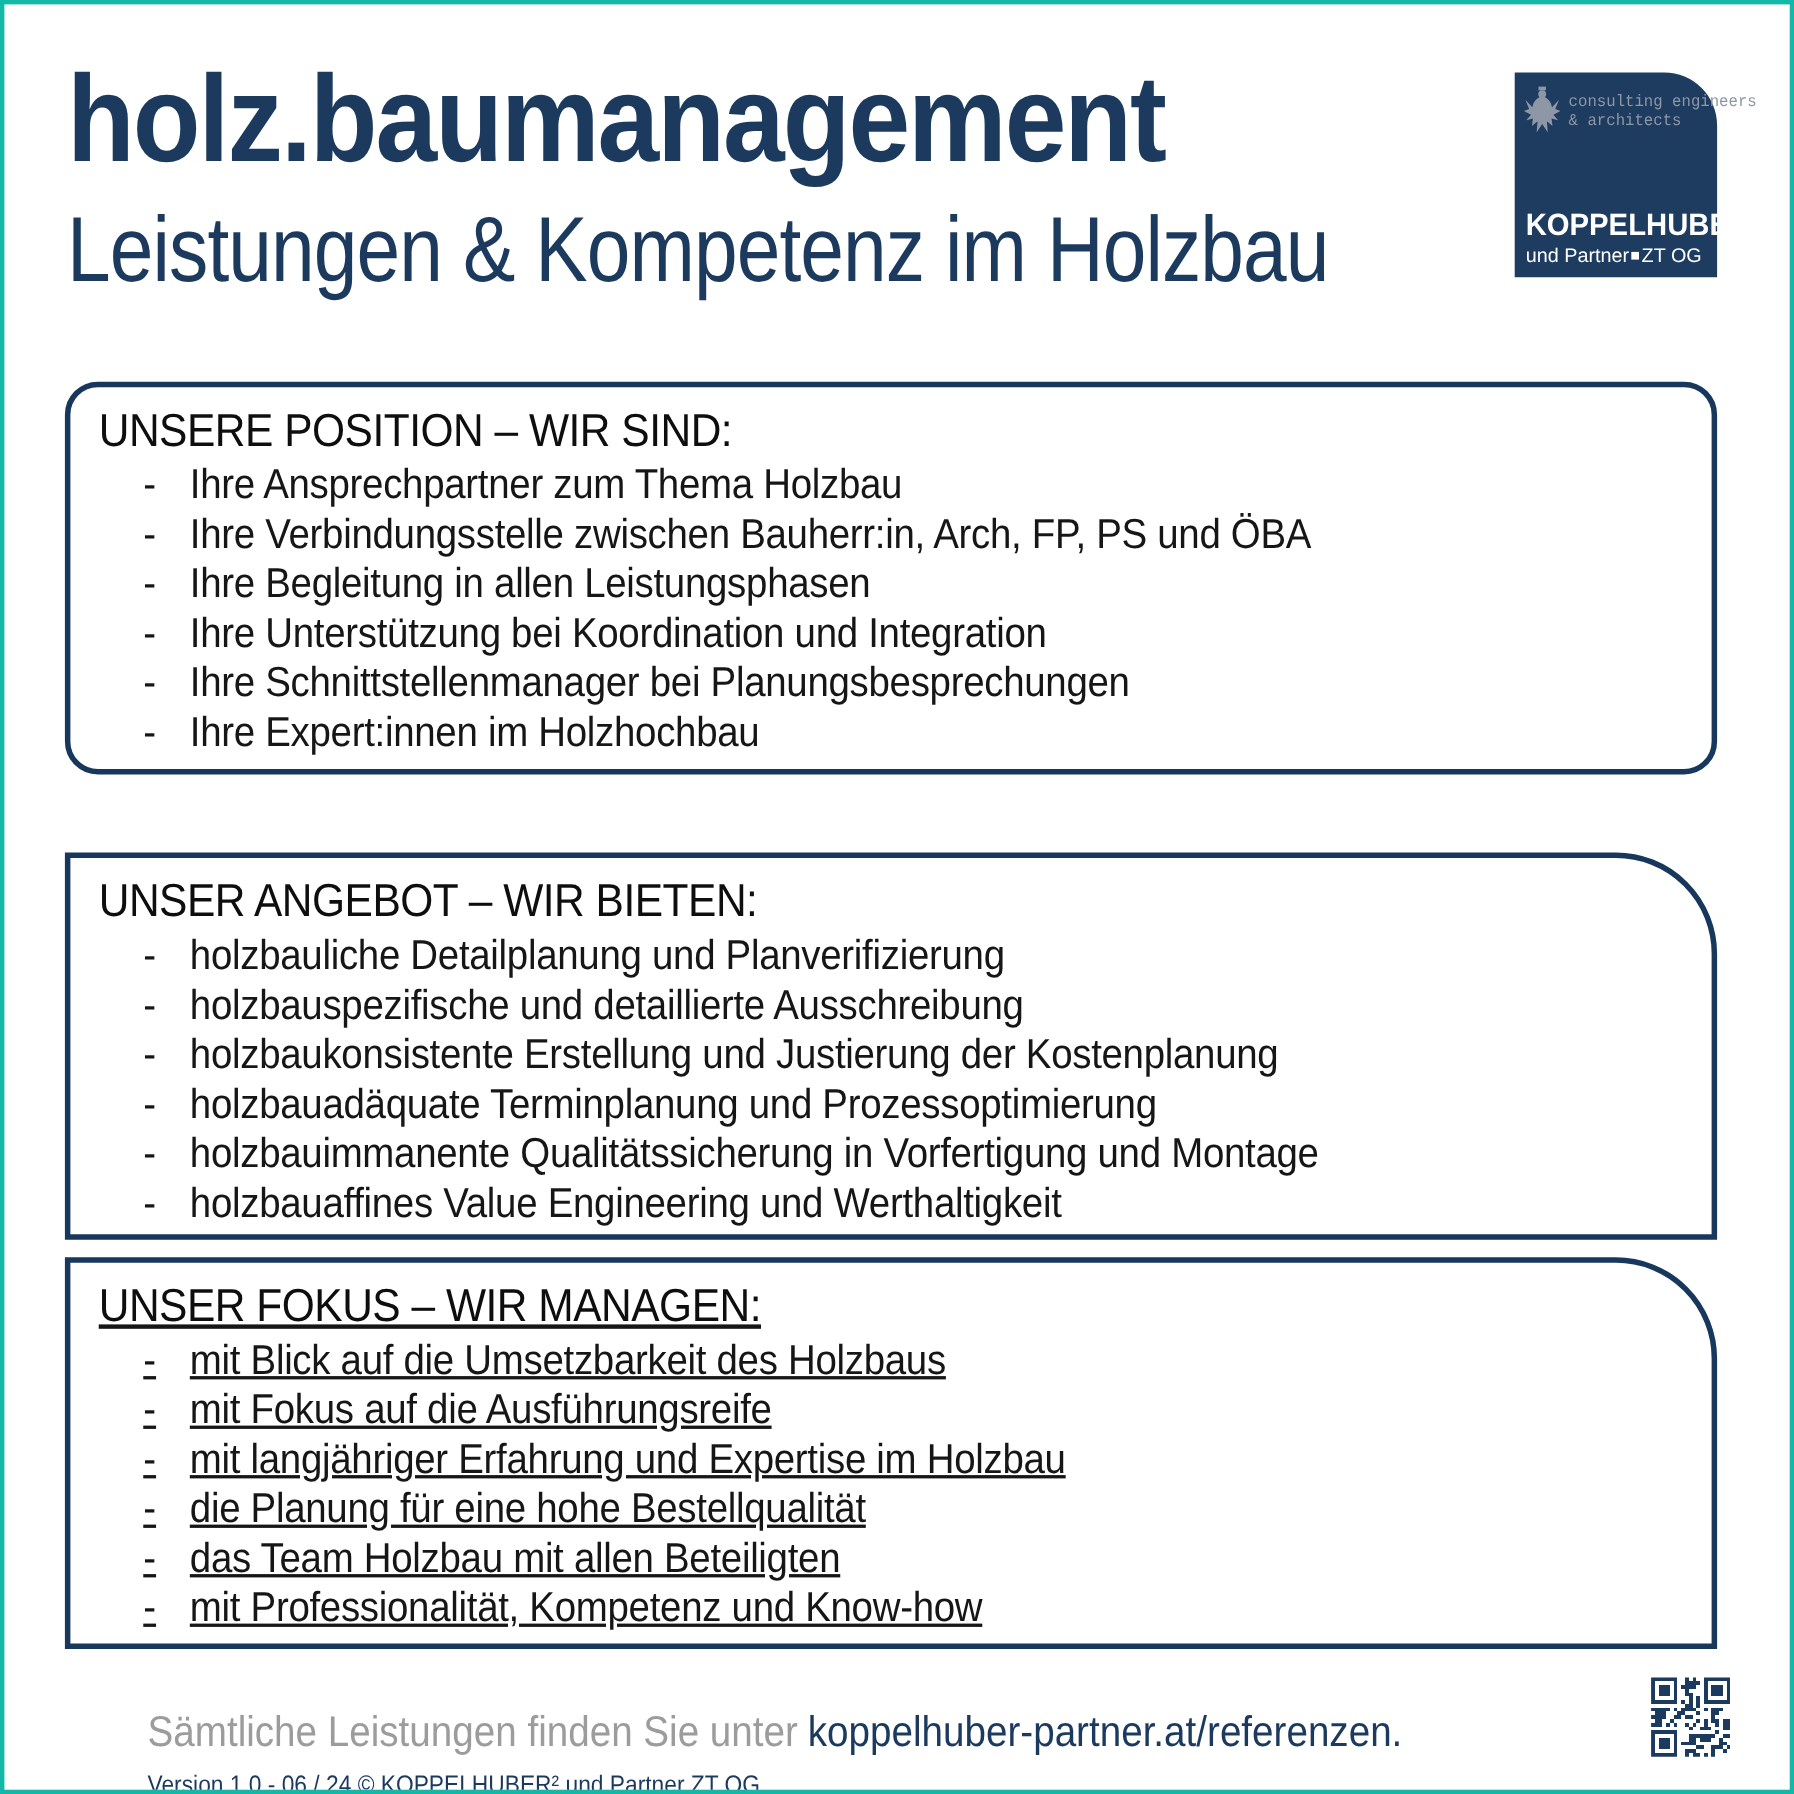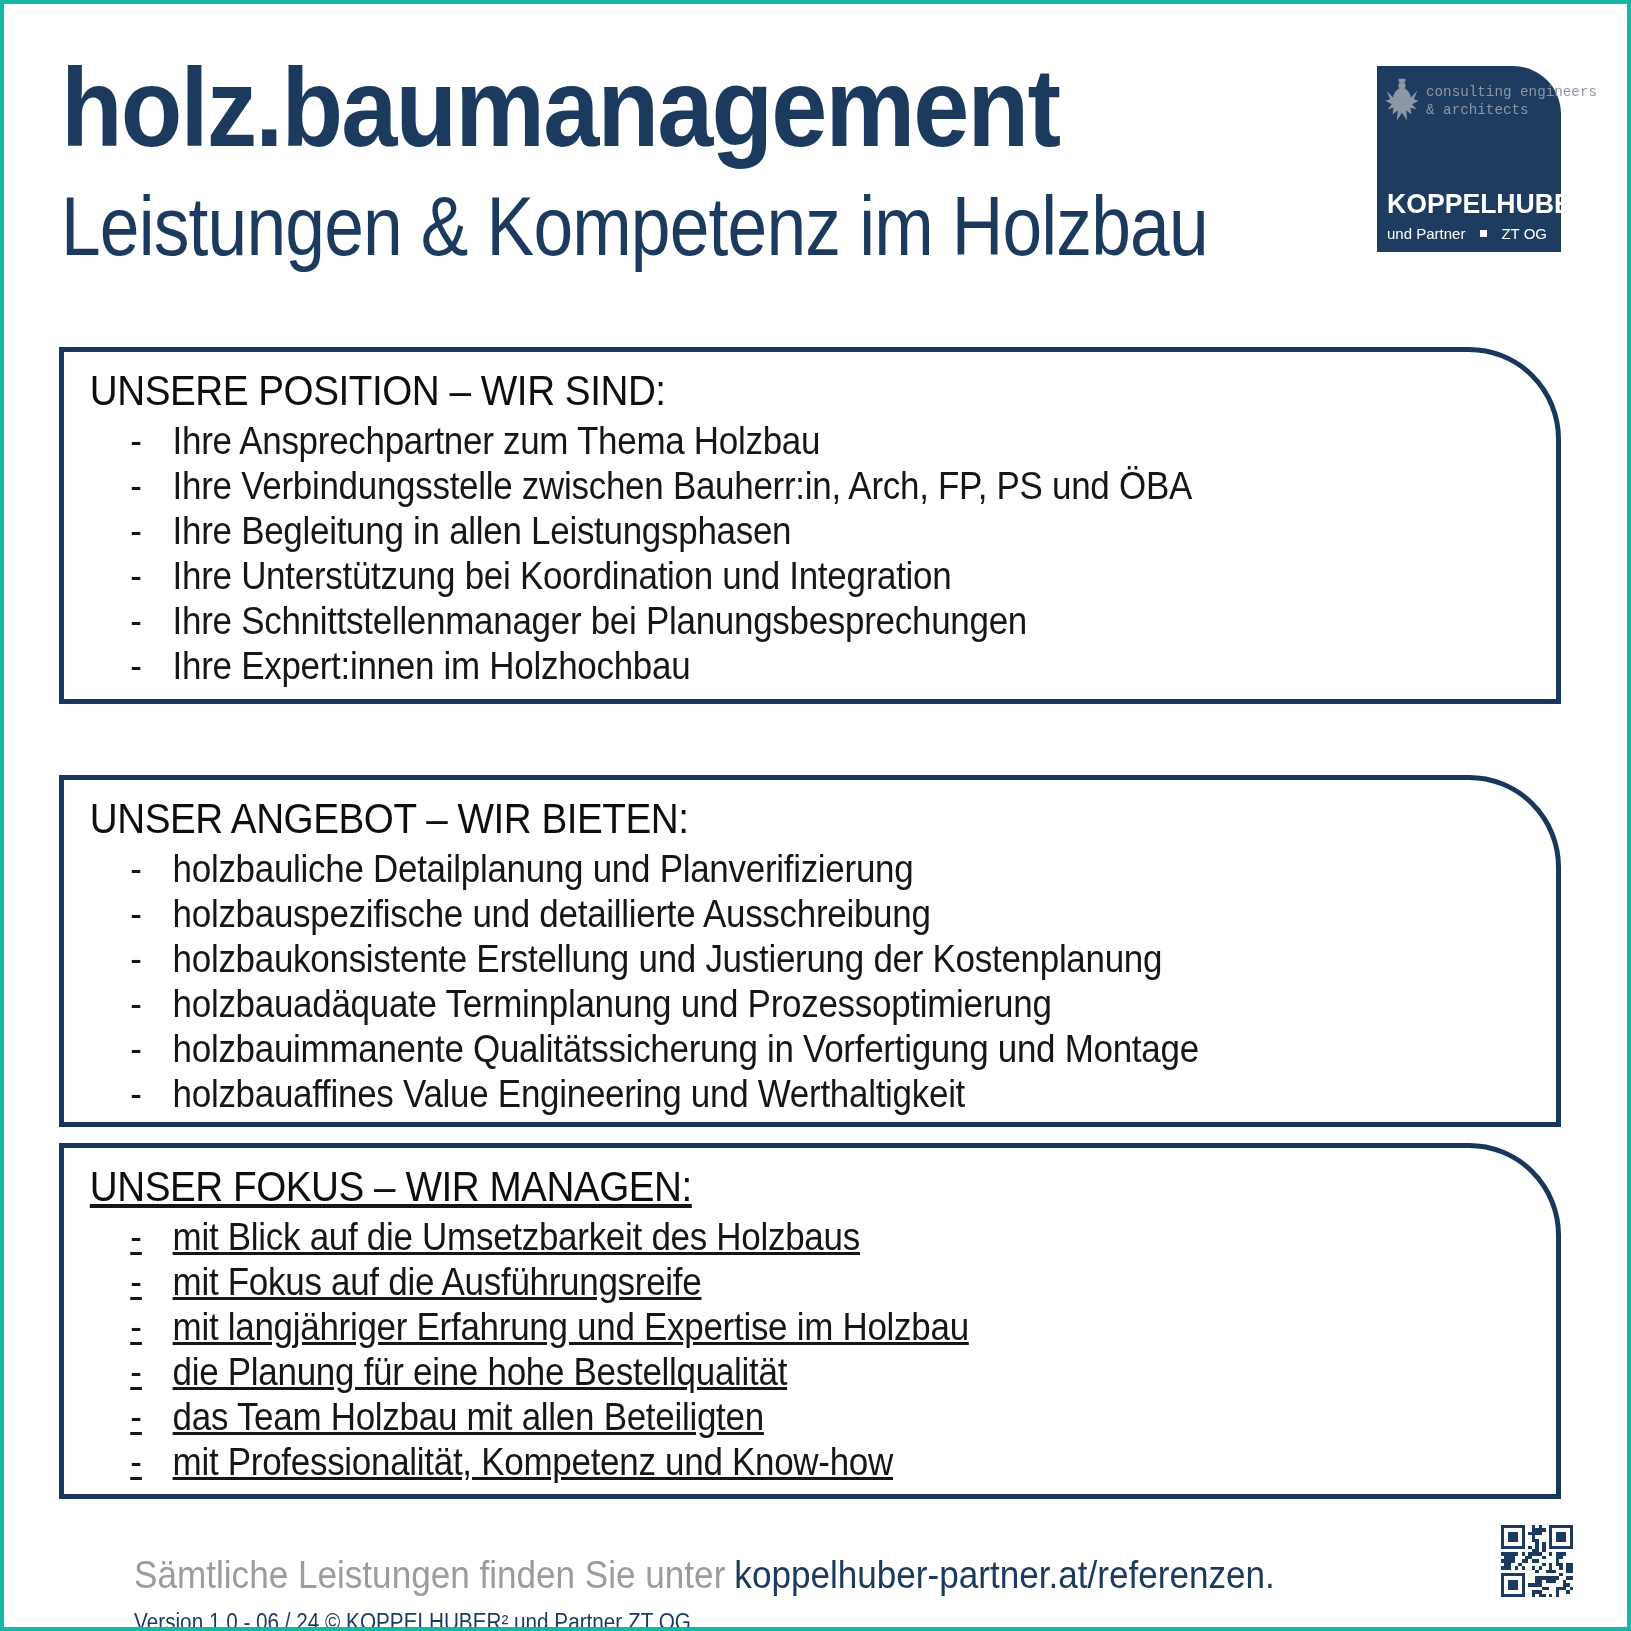--- a/index.html
+++ b/index.html
@@ -35,30 +35,30 @@
     transform:scaleX(0.95); transform-origin:left top; white-space:nowrap; }
   .logo-brand {
     position:absolute; left:10px; bottom:34px; font-size:28px; font-weight:bold;
     letter-spacing:0px; line-height:1; white-space:nowrap;
     transform:scaleX(0.95); transform-origin:left bottom;
   }
   .logo-brand sup { font-size:17px; font-weight:bold; }
   .logo-sub {
     position:absolute; left:10px; right:14px; bottom:11px;
     display:flex; justify-content:space-between; align-items:center;
-    font-size:15px; line-height:1; white-space:nowrap;
+    font-size:18px; line-height:1; white-space:nowrap;
   }
   .sq-bullet { width:7px; height:7px; background:#ffffff; display:inline-block; }
 
   
   .box {
     position:absolute; left:55px; width:1502px; box-sizing:border-box;
     background:#ffffff; border:5px solid #17375c; border-top-right-radius:92px;
   }
-  .box-1 { top:343px; height:357px; }
+  .box-1 { top:343px; height:357px;border-radius:30px; }
   .box-2 { top:748px; height:352px;margin-top:23px; }
   .box-3 { top:1139px; height:356px;text-decoration:underline; }
   .box-inner {
     padding:16px 10px 0 28px; box-sizing:border-box; width:109%;
     transform:scaleX(0.92); transform-origin:top left;
   }
   .box-heading {
     margin:0 0 5px 0; font-size:42px; font-weight:400; line-height:1.1;
     letter-spacing:-0.5px; color:#0e0e0e; white-space:nowrap;
   }

